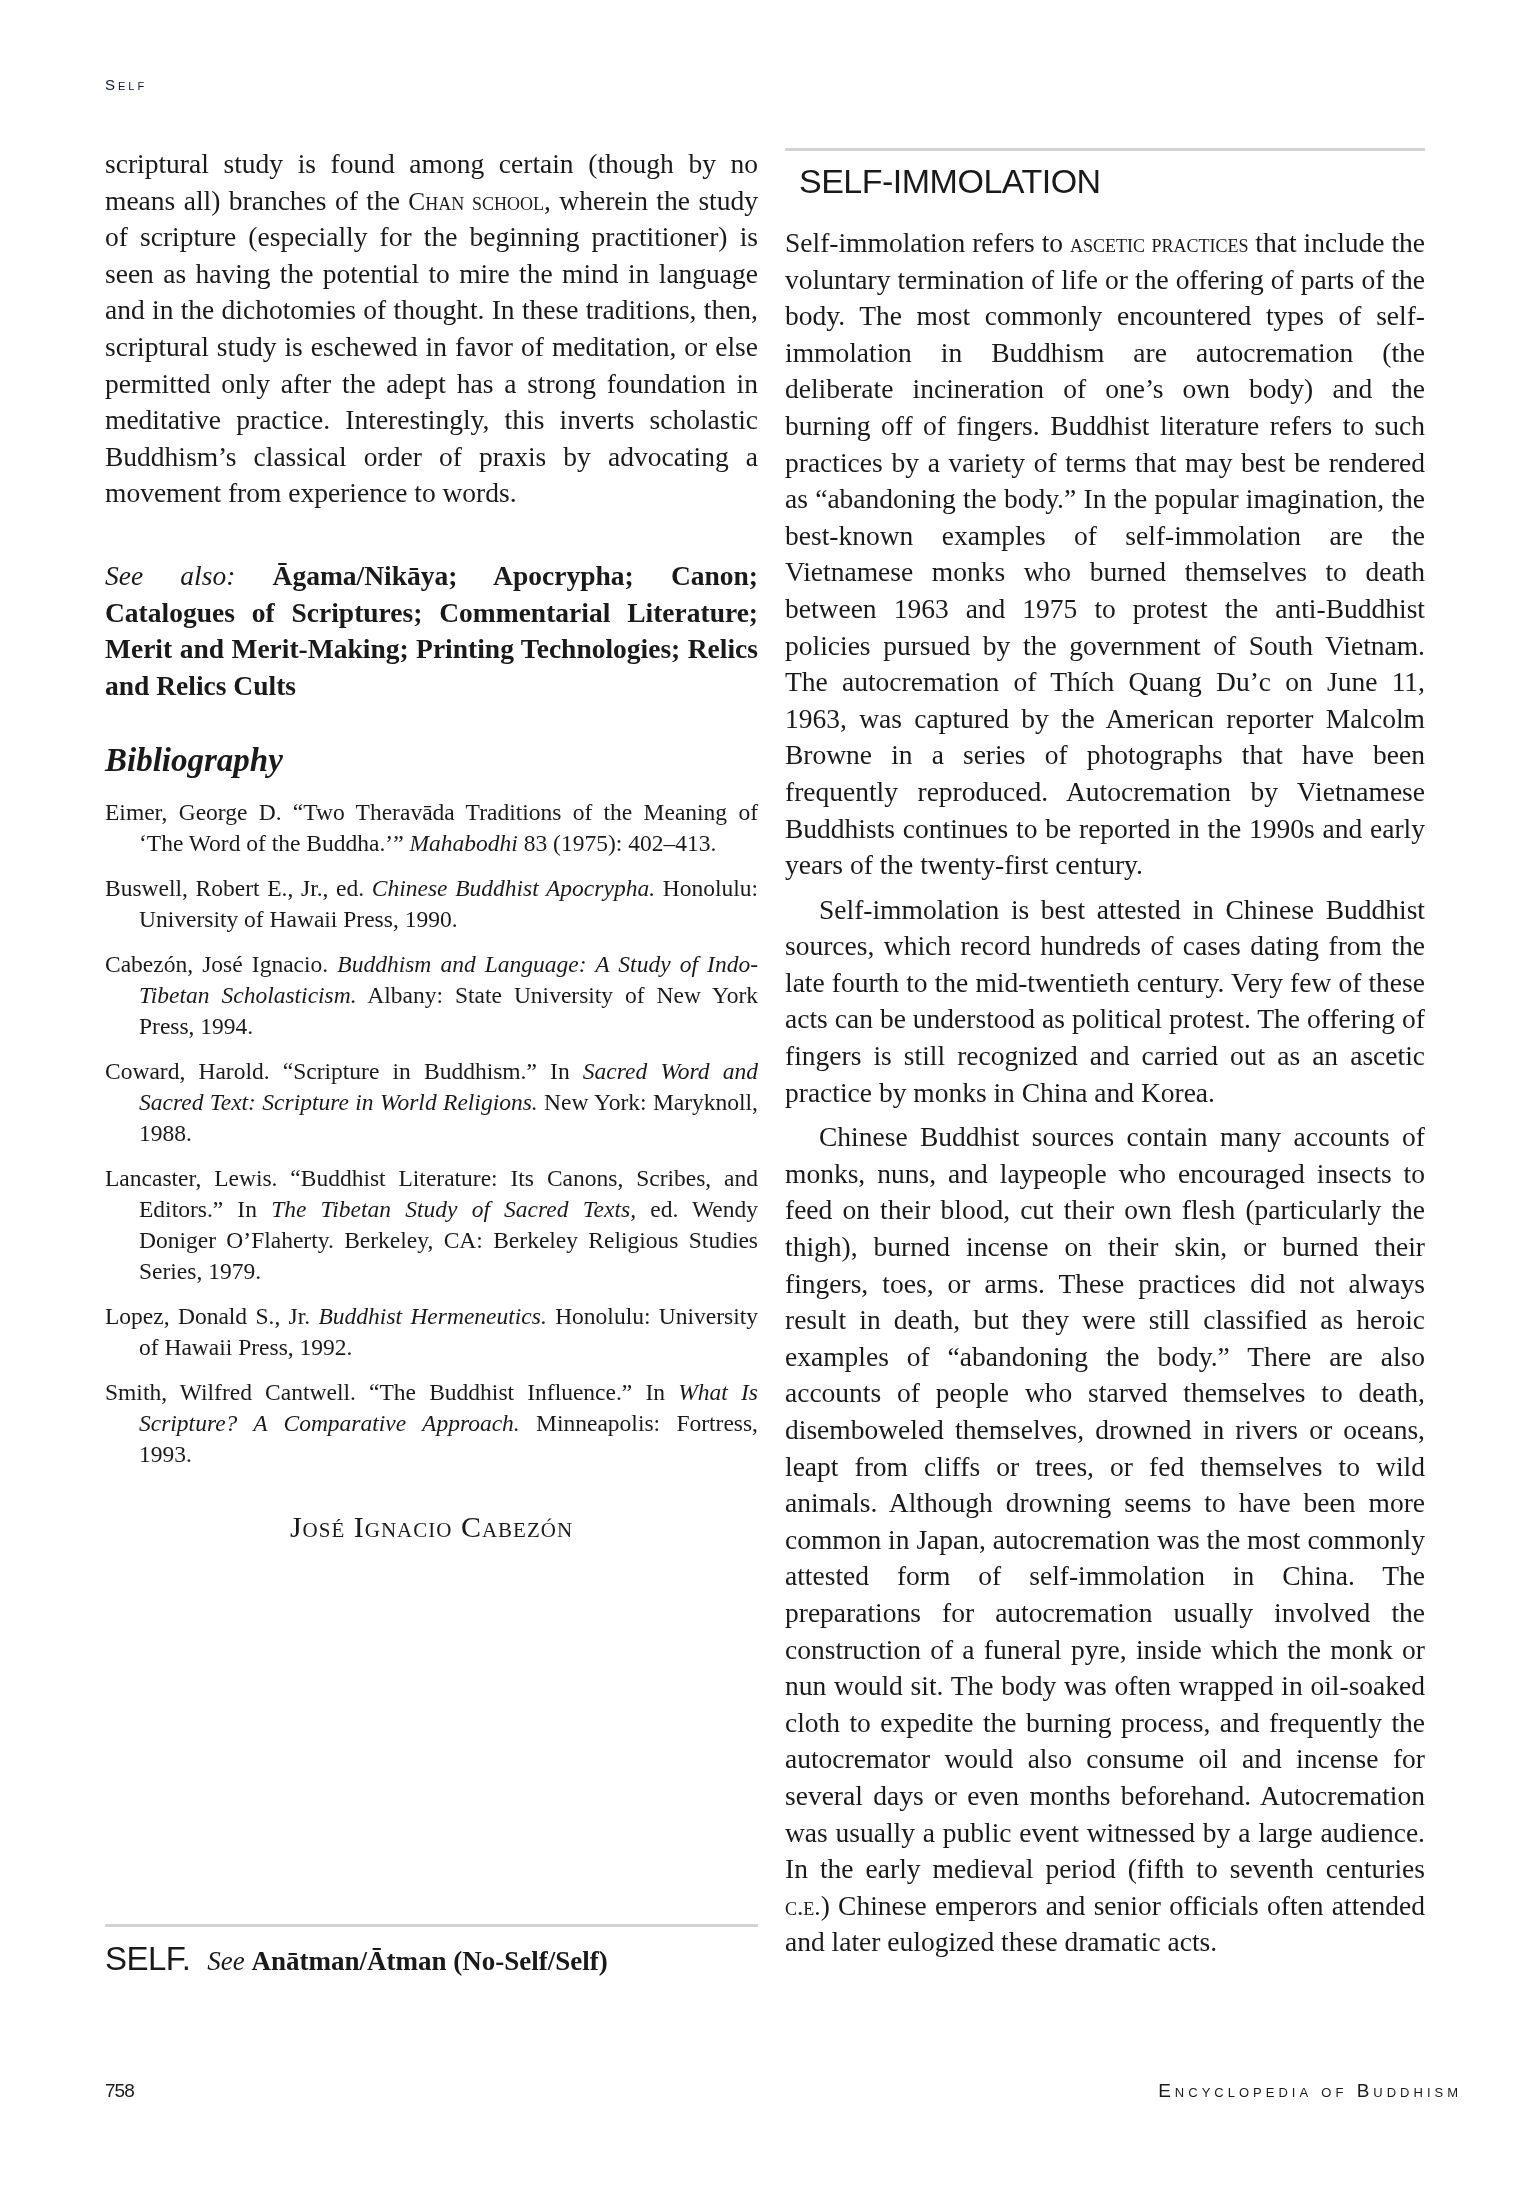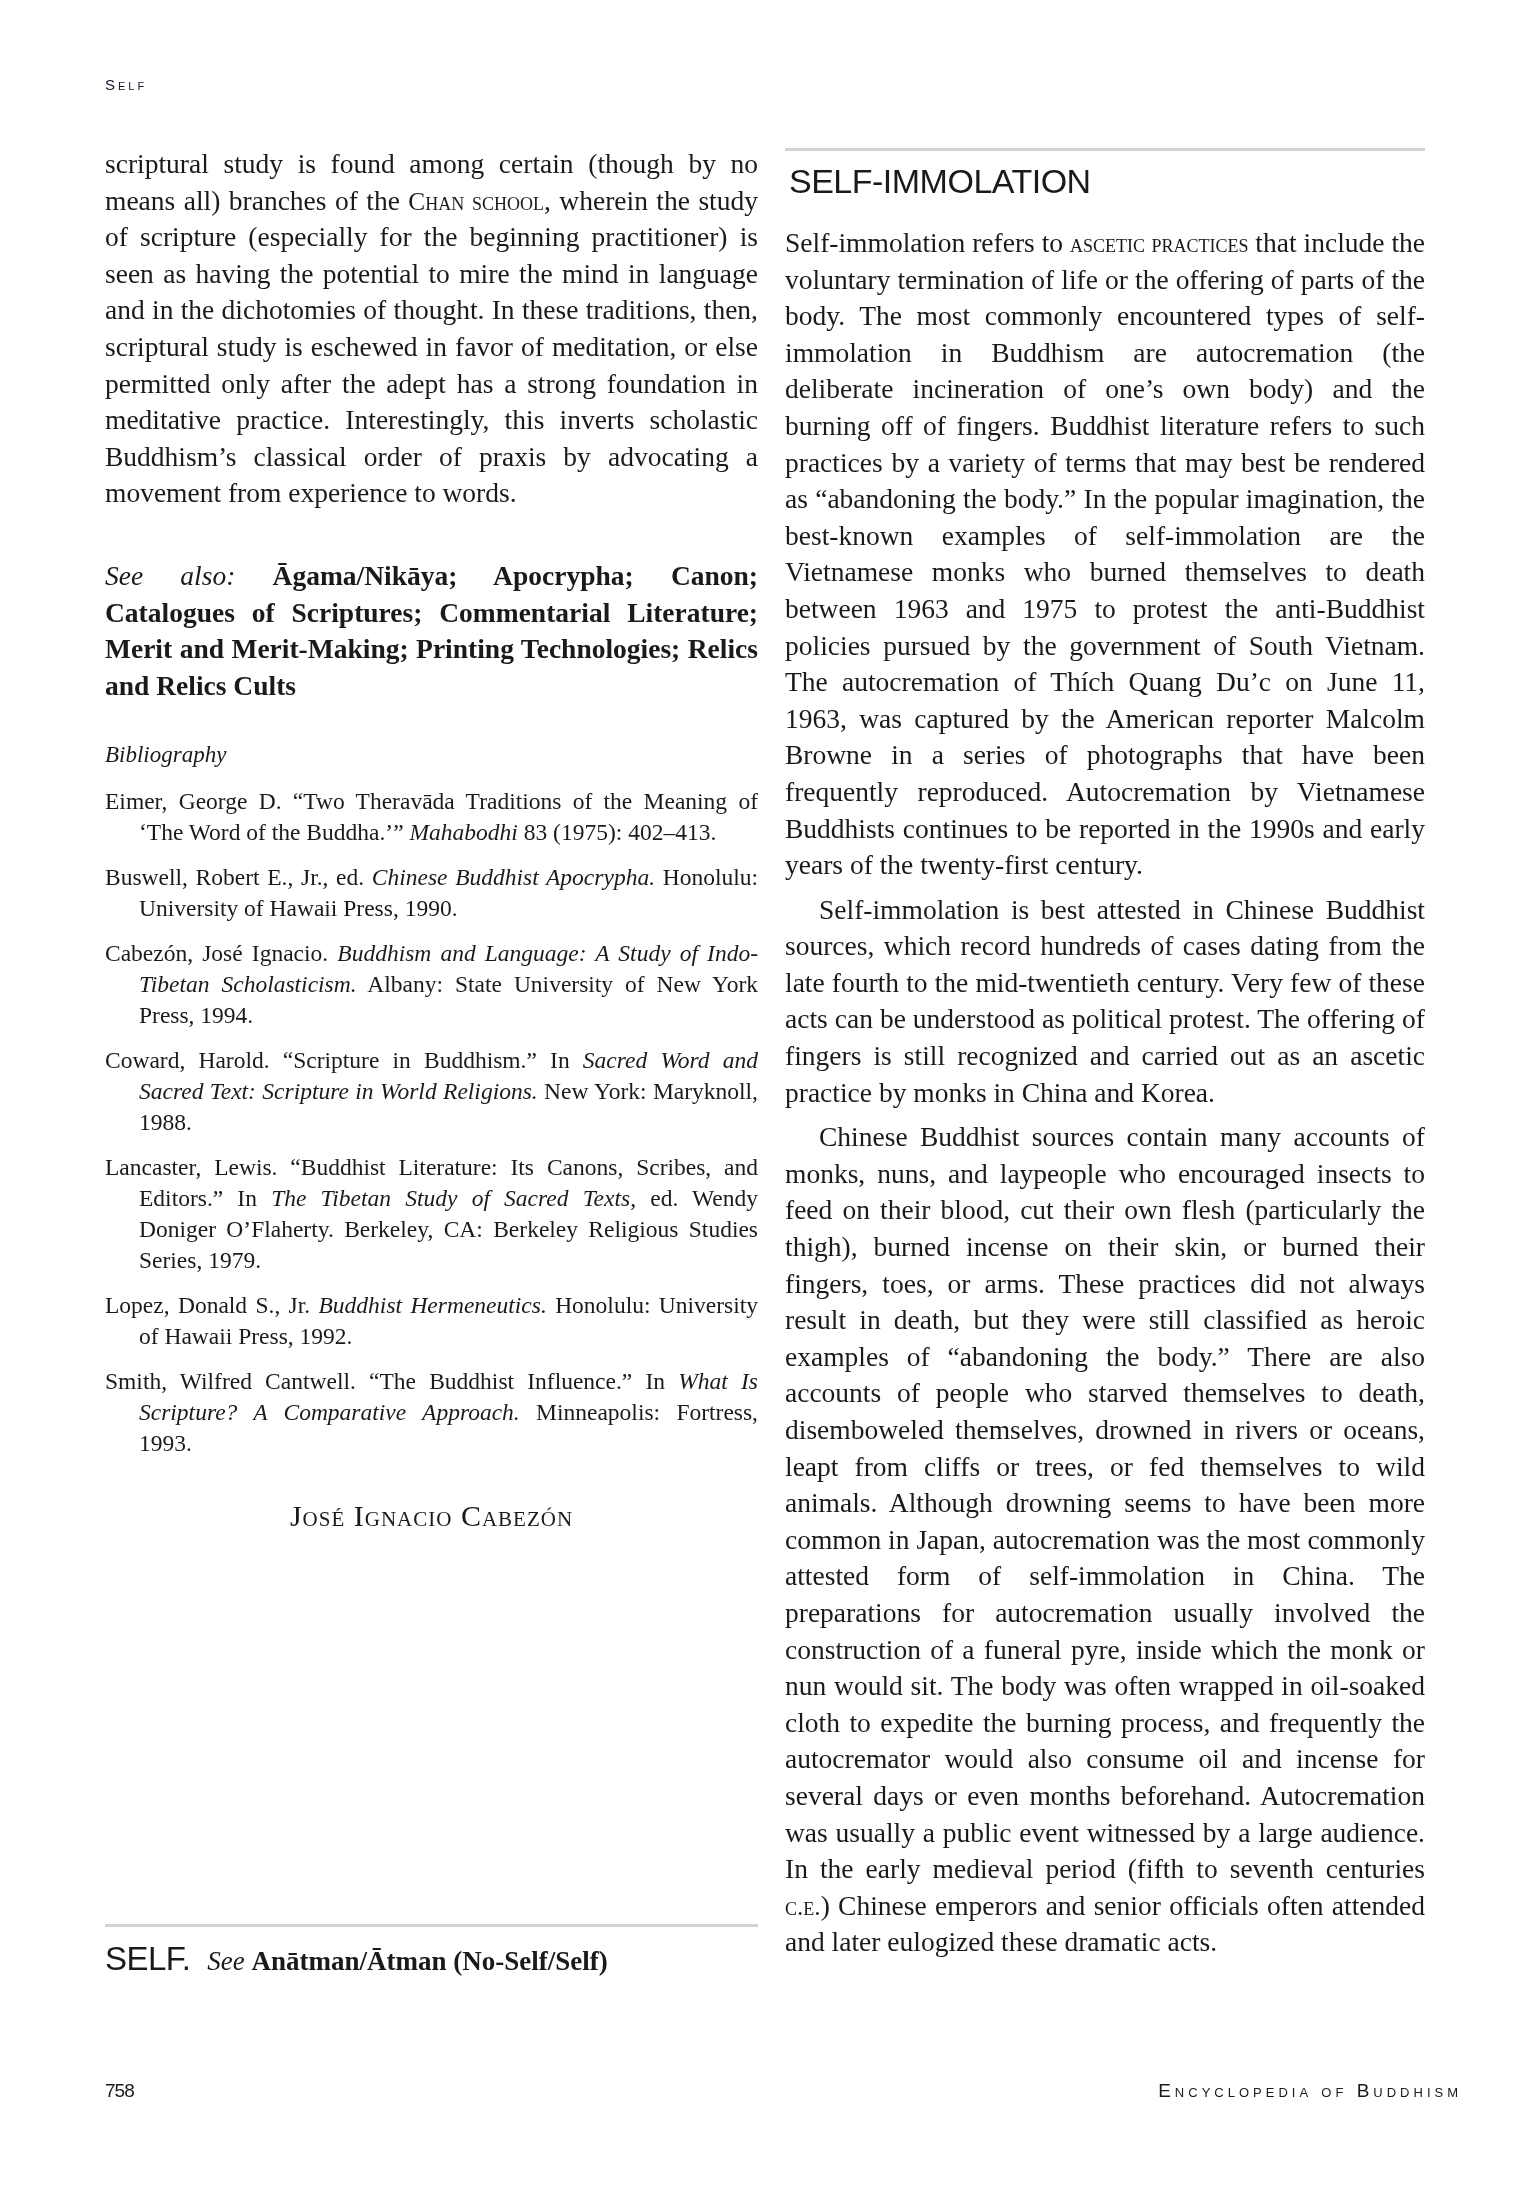--- a/index.html
+++ b/index.html
@@ -24,37 +24,37 @@
     text-align: justify; hyphens: manual;
   }
   .body-p.indent { text-indent: 34px; margin-top: 8px; }
   .sc { font-variant: small-caps; font-size: 0.92em; }
   .see-also {
     margin: 46px 0 0 0; font-size: 27.5px; line-height: 36.6px; text-align: justify;
   }
   .see-also .lbl { font-style: italic; }
   .see-also .refs { font-weight: bold; }
   .biblio-head {
-    margin: 38px 0 8px 0; font-size: 23px; font-style: italic; font-weight: normal;
+    margin: 38px 0 8px 0; font-size: 33px; font-style: italic; font-weight: bold;
   }
   .biblio-list { margin: 18px 0 0 0; padding: 0; list-style: none; }
   .biblio-item {
     font-size: 23.5px; line-height: 31px; text-align: justify;
     padding-left: 34px; text-indent: -34px; margin-bottom: 14px;
   }
   .biblio-item i { font-style: italic; }
   .author-sig {
     text-align: center; font-size: 30px; font-variant: small-caps;
     letter-spacing: 1px; margin-top: 40px;
   }
   .divider { height: 3px; background: #d3d3d3; width: 100%; }
   .entry-head {
     font-family: "Liberation Sans", "DejaVu Sans", sans-serif;
     font-size: 34px; font-weight: normal; letter-spacing: -0.5px;
-    margin: 10px 0 0 4px; color: #1a1a1a; line-height: 40px;
+    margin: 10px 0 0 14px; color: #1a1a1a; line-height: 40px;
   }
   .right-body { margin-top: 24px; }
   .self-entry {
     position: absolute; left: 105px; top: 1924px; width: 653px;
   }
   .self-line { margin-top: 12px; font-size: 27px; line-height: 40px; white-space: nowrap; }
   .self-line .hw {
     font-family: "Liberation Sans", "DejaVu Sans", sans-serif; font-size: 33px; letter-spacing: -0.5px;
   }
   .self-line .see { font-style: italic; margin-left: 10px; }

